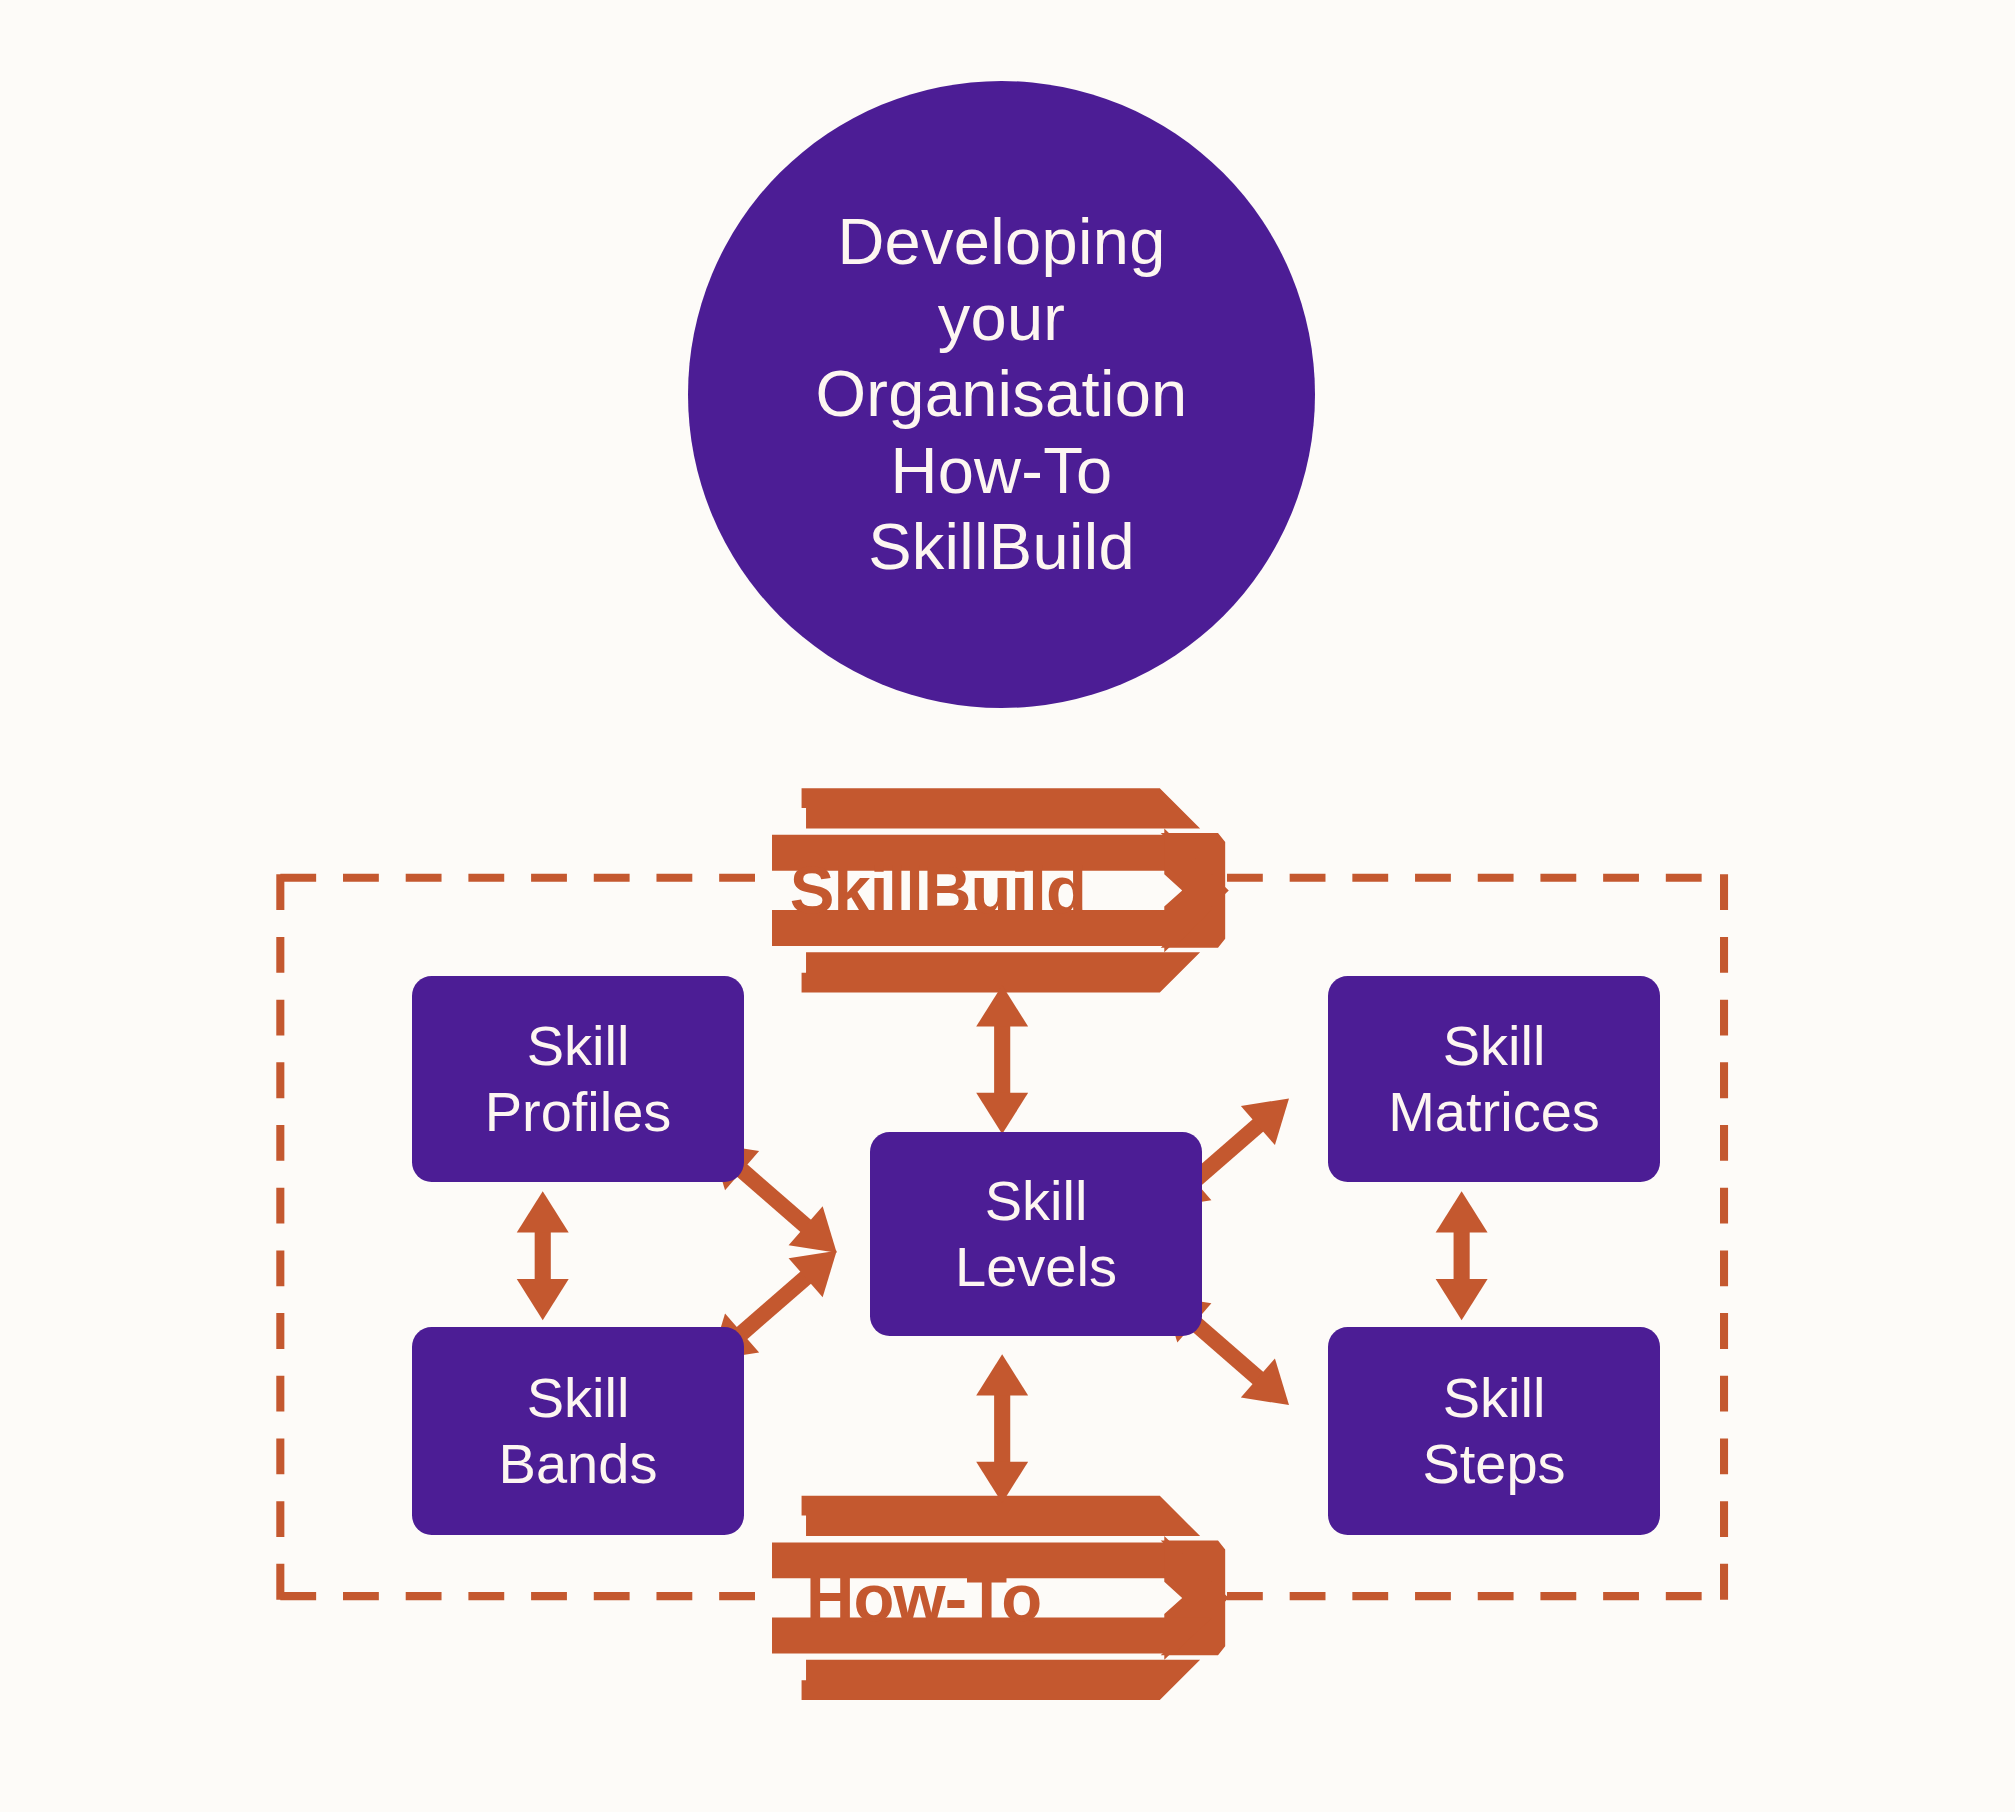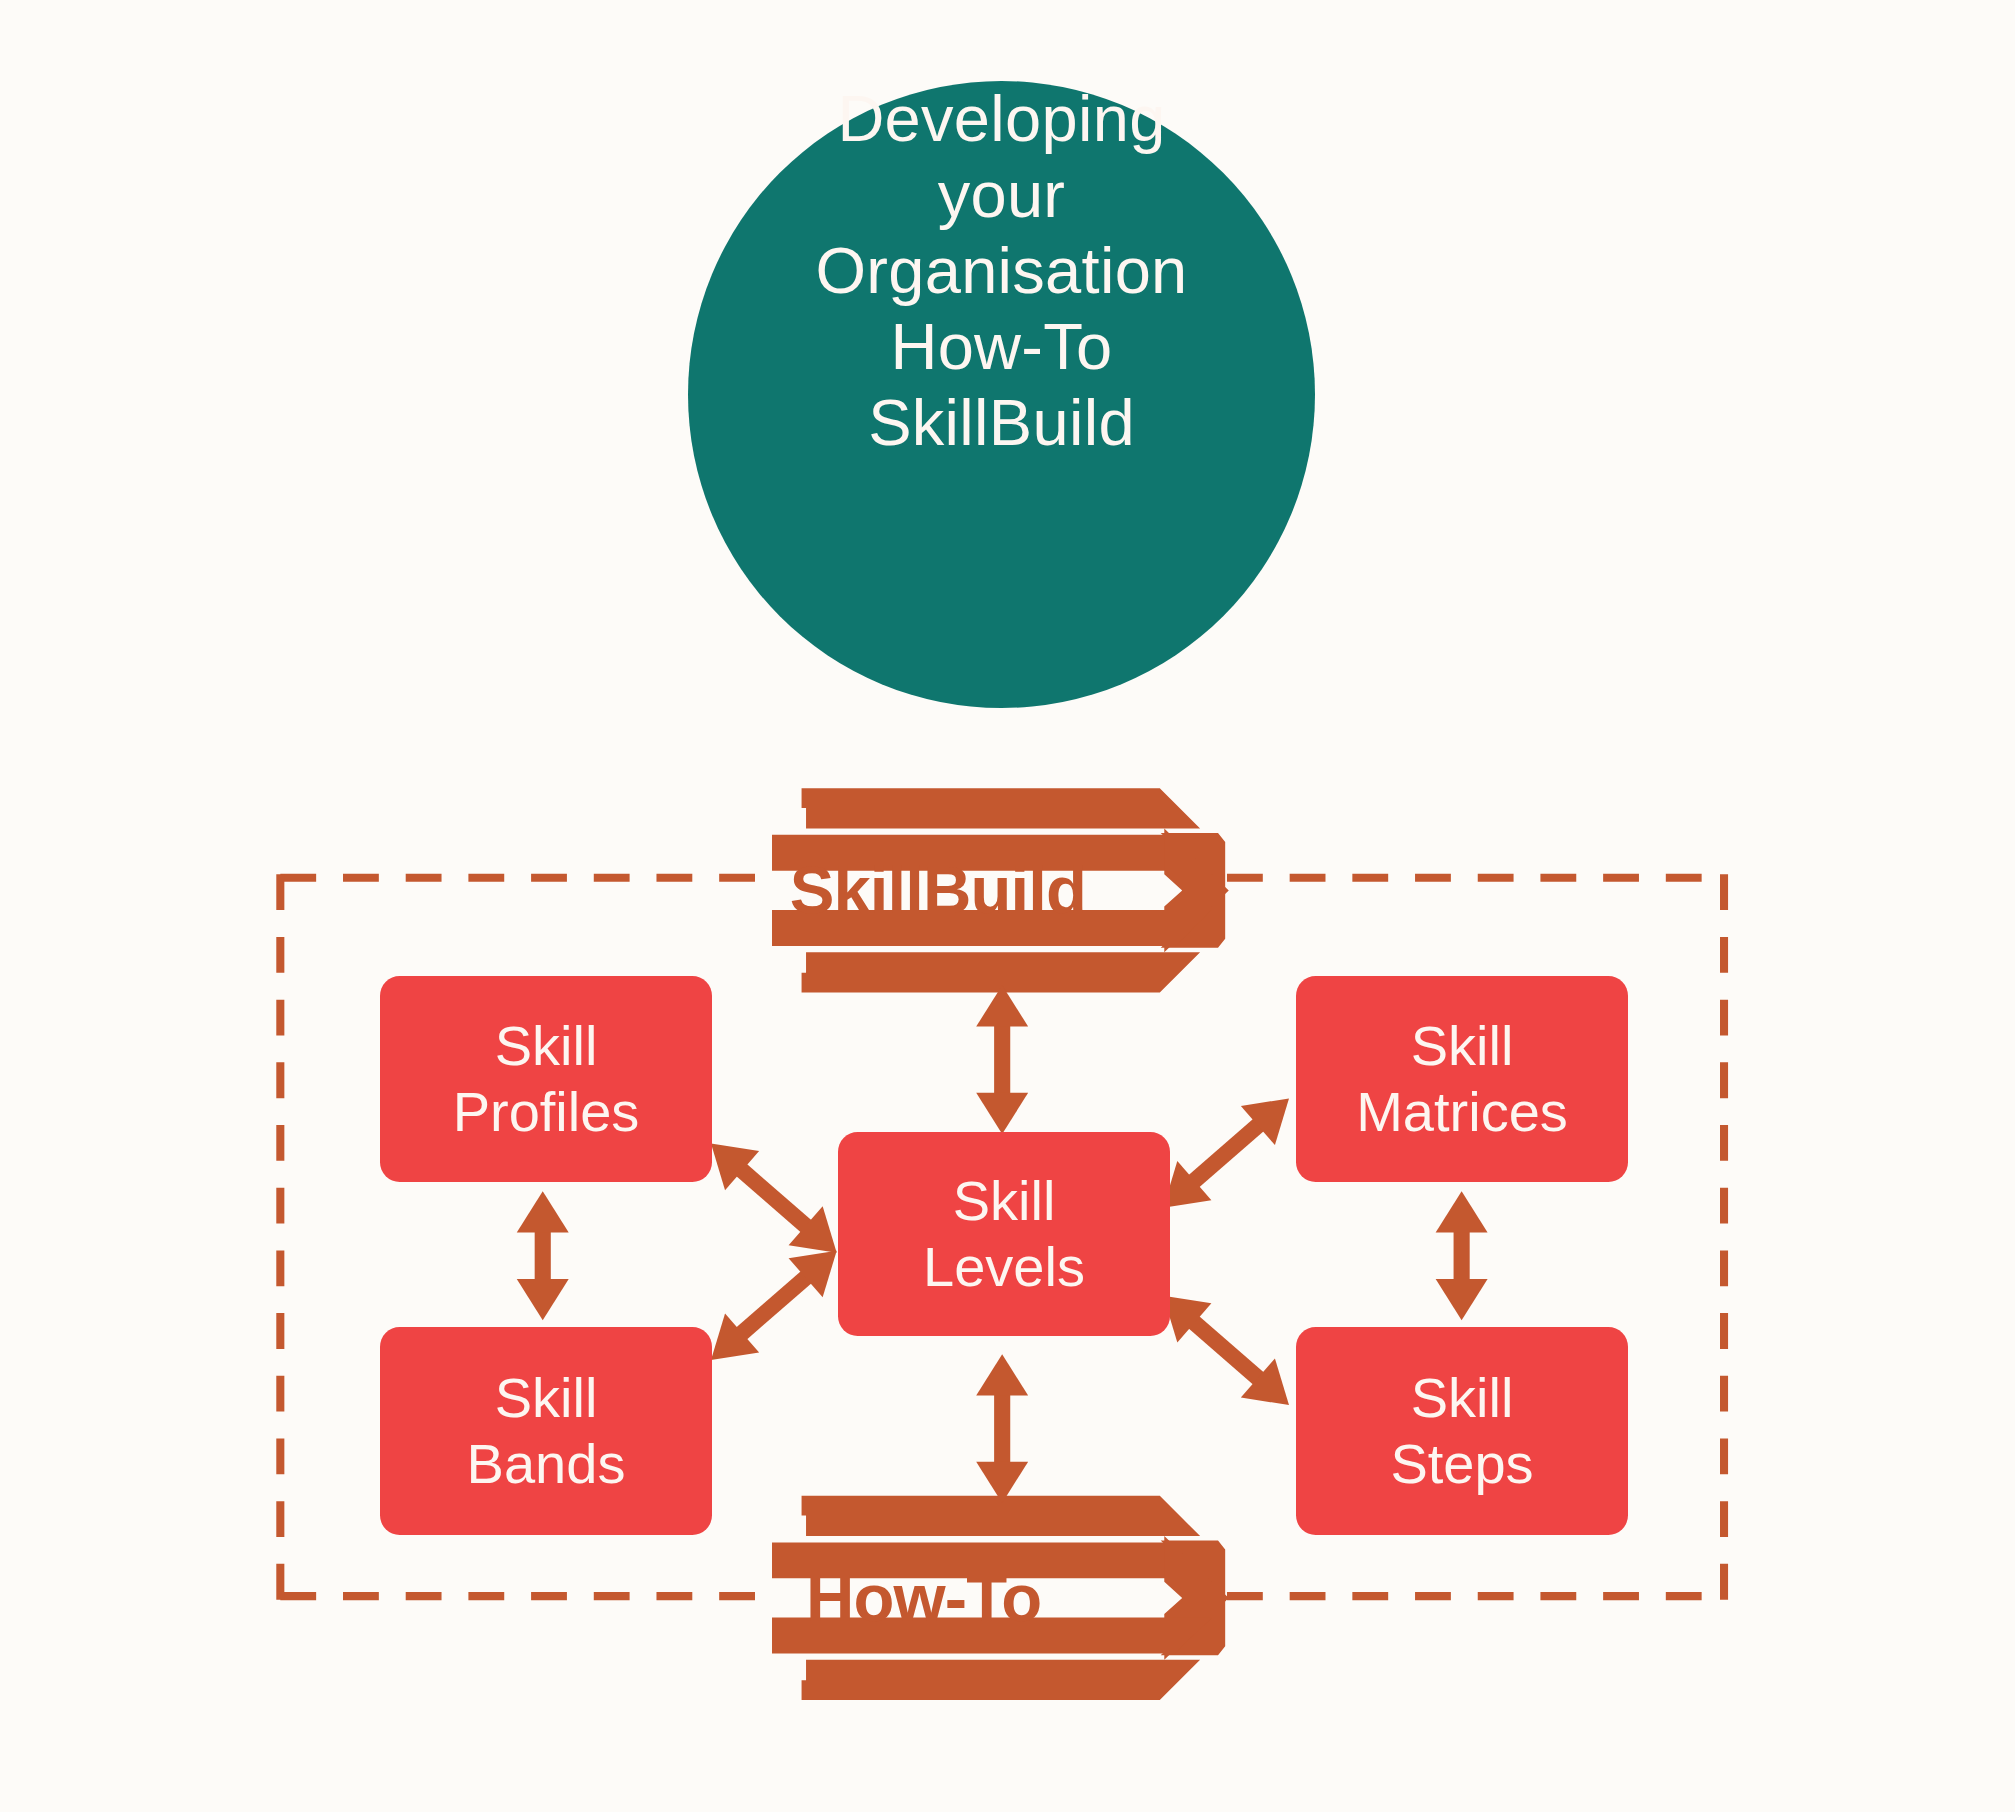--- a/index.html
+++ b/index.html
@@ -28,44 +28,46 @@
   }
 
   
   .hero-circle {
     position: absolute;
     left: 688px;
     top: 81px;
     width: 627px;
     height: 627px;
     border-radius: 50%;
-    background: #0f766e;
+    background: #4c1d95;
     display: flex;
+    align-items: center;
     justify-content: center;
     z-index: 5;
   }
   .hero-text {
     color: #fdf6f1;
     font-size: 65px;
     line-height: 1.17;
     text-align: center;
     letter-spacing: 0.3px;
     white-space: pre-line;
     padding: 0 16px;
   }
 
   
   .node {
     position: absolute;
-    background: #ef4444;
+    background: #4c1d95;
     border-radius: 19.7px;
     display: flex;
     align-items: center;
     justify-content: center;
     z-index: 6;
+    margin-left: 32px;
   }
   .node-label {
     color: #fdf6f1;
     font-size: 56px;
     line-height: 1.18;
     text-align: center;
     white-space: pre-line;
   }
 
   #node-skill-profiles { left: 380px;  top: 976px; width: 332px;  height: 206px; }

